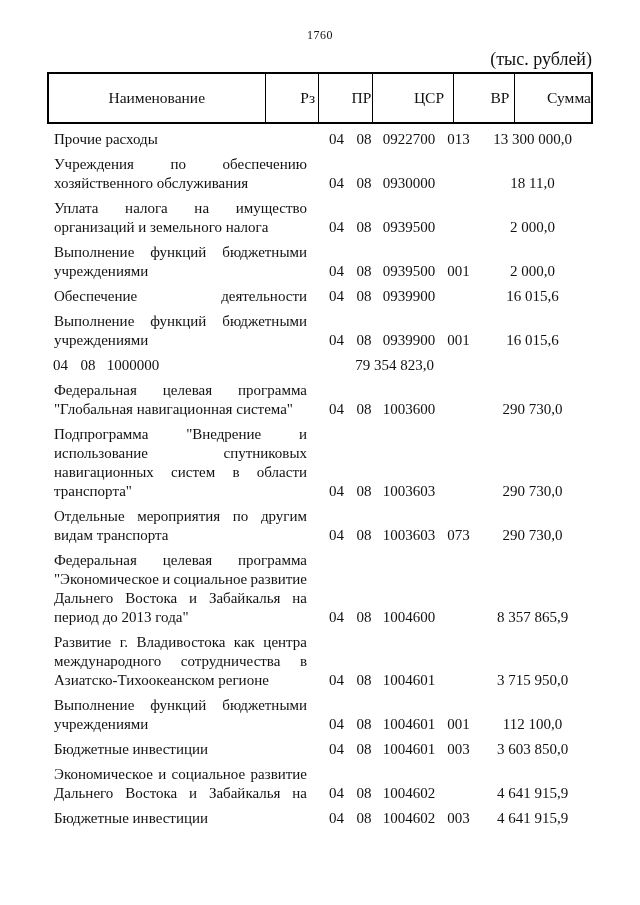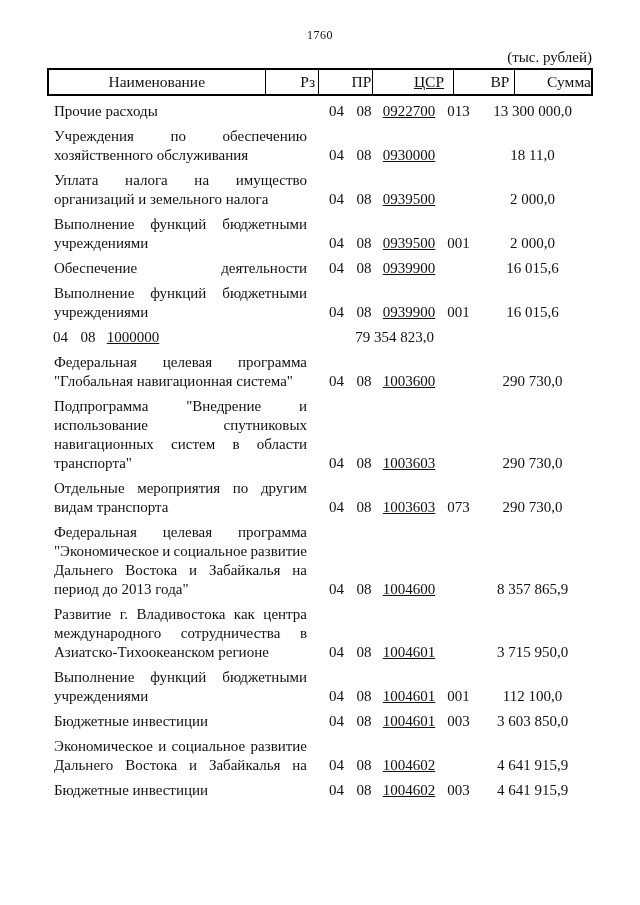--- a/index.html
+++ b/index.html
@@ -22,45 +22,45 @@
     font-size: 12px;
     letter-spacing: 0.5px;
   }
   .sheet {
     width: 546px;
     margin-left: 47px;
   }
   .units-note {
     margin-top: 6px;
     text-align: right;
-    font-size: 15px;
+    font-size: 18px;
     padding-right: 1px;
   }
   .tbl { width: 546px; margin-top: 2px; }
   .thead {
     display: flex;
     border: 2px solid #000;
     box-sizing: border-box;
-    height: 28px;
+    height: 52px;
     align-items: stretch;
     font-size: 15.5px;
     gap: 32px;
   }
   .th {
     display: flex;
     align-items: center;
     justify-content: center;
     box-sizing: border-box;
     border-right: 1.5px solid #000;
   }
   .th:last-child { border-right: none; }
   .c-name { width: 276px; }
   .c-rz   { width: 27px; }
   .c-pr   { width: 28px; }
-  .c-tsr  { width: 62px; text-decoration: underline; }
+  .c-tsr  { width: 62px; }
   .c-vr   { width: 37px; }
   .c-sum  { width: 116px; flex: 1; }
 
   .tbody { font-size: 15px; line-height: 19px; }
   .tr {
     display: flex;
     align-items: flex-end;
     margin-top: 6px;
   }
   .td { box-sizing: border-box; }

